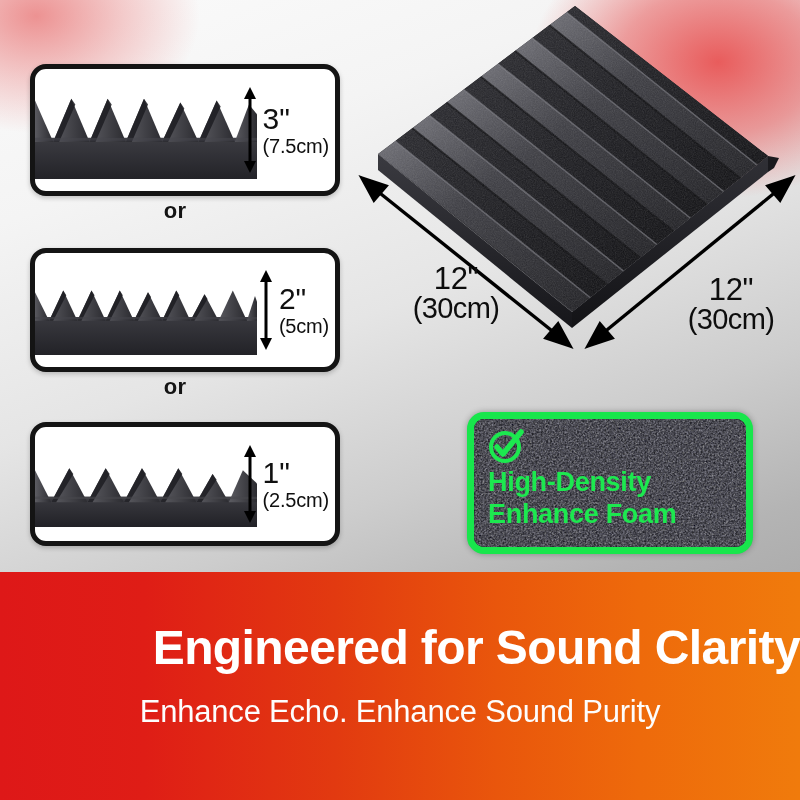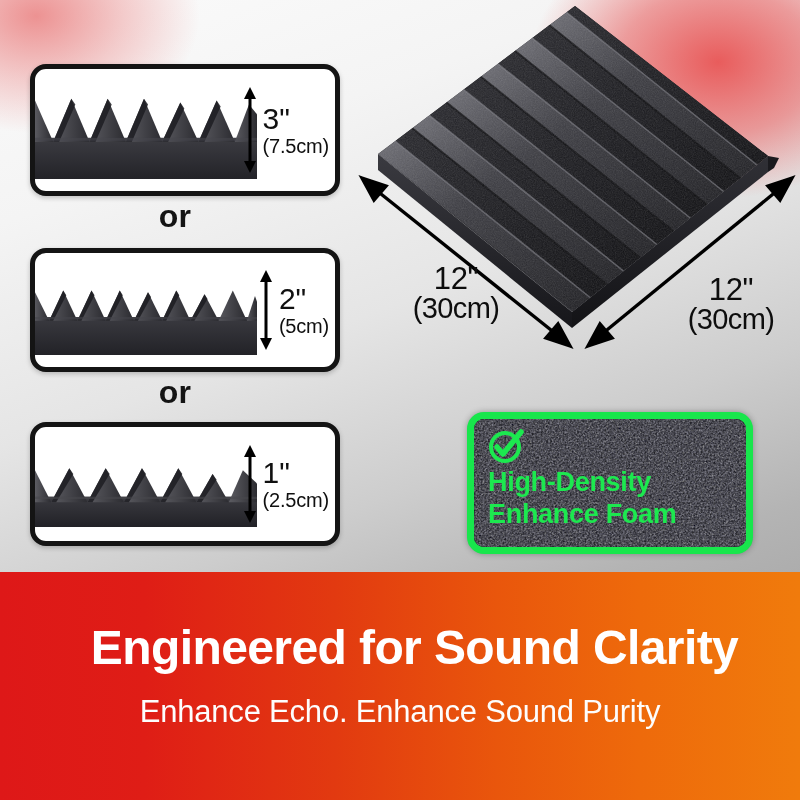--- a/index.html
+++ b/index.html
@@ -38,21 +38,21 @@
   .dimtxt{
     color:#101010;font-weight:400;line-height:1.02;text-align:left;
     font-family:"Liberation Sans",sans-serif;letter-spacing:-.2px;
   }
   .dimtxt .big{display:block;font-size:30px;letter-spacing:0px;}
   .dimtxt .sub{display:block;font-size:20px;margin-top:1px;}
 
   
   .or{
     position:absolute;width:290px;text-align:center;
-    font-size:32px;font-weight:bold;color:#141414;
+    font-size:22px;font-weight:bold;color:#141414;
     font-family:"Liberation Sans",sans-serif;letter-spacing:.3px;
   }
 
   
   .panel-layer{position:absolute;left:350px;top:-6px;width:450px;height:420px;}
   .panel-layer svg{display:block;width:100%;height:100%;}
 
   
   .dimlabel{
     position:absolute;color:#0d0d0d;line-height:1.0;
@@ -82,21 +82,21 @@
   .badge-line.l1{top:48px;}
   .badge-line.l2{top:80px;}
 
   
   .banner{
     position:absolute;left:0;top:572px;width:800px;height:228px;
     background:linear-gradient(90deg,#de1818 0%,#df1d16 18%,#e23a10 42%,#e9560c 62%,#ee6a0b 80%,#f07b0c 100%);
   }
   .banner h1{
     margin:0;position:absolute;left:0;right:0;top:48px;
-    text-align:center;color:#ffffff;font-size:48px;font-weight:bold;
+    text-align:right;color:#ffffff;font-size:48px;font-weight:bold;
     letter-spacing:-.6px;font-family:"Liberation Sans",sans-serif;padding-left:29px;
   }
   .banner p{
     margin:0;position:absolute;left:0;right:0;top:122px;
     text-align:center;color:#fdfdfd;font-size:31px;font-weight:400;
     letter-spacing:-.2px;font-family:"Liberation Sans",sans-serif;
   }
 </style>
 </head>
 <body>

